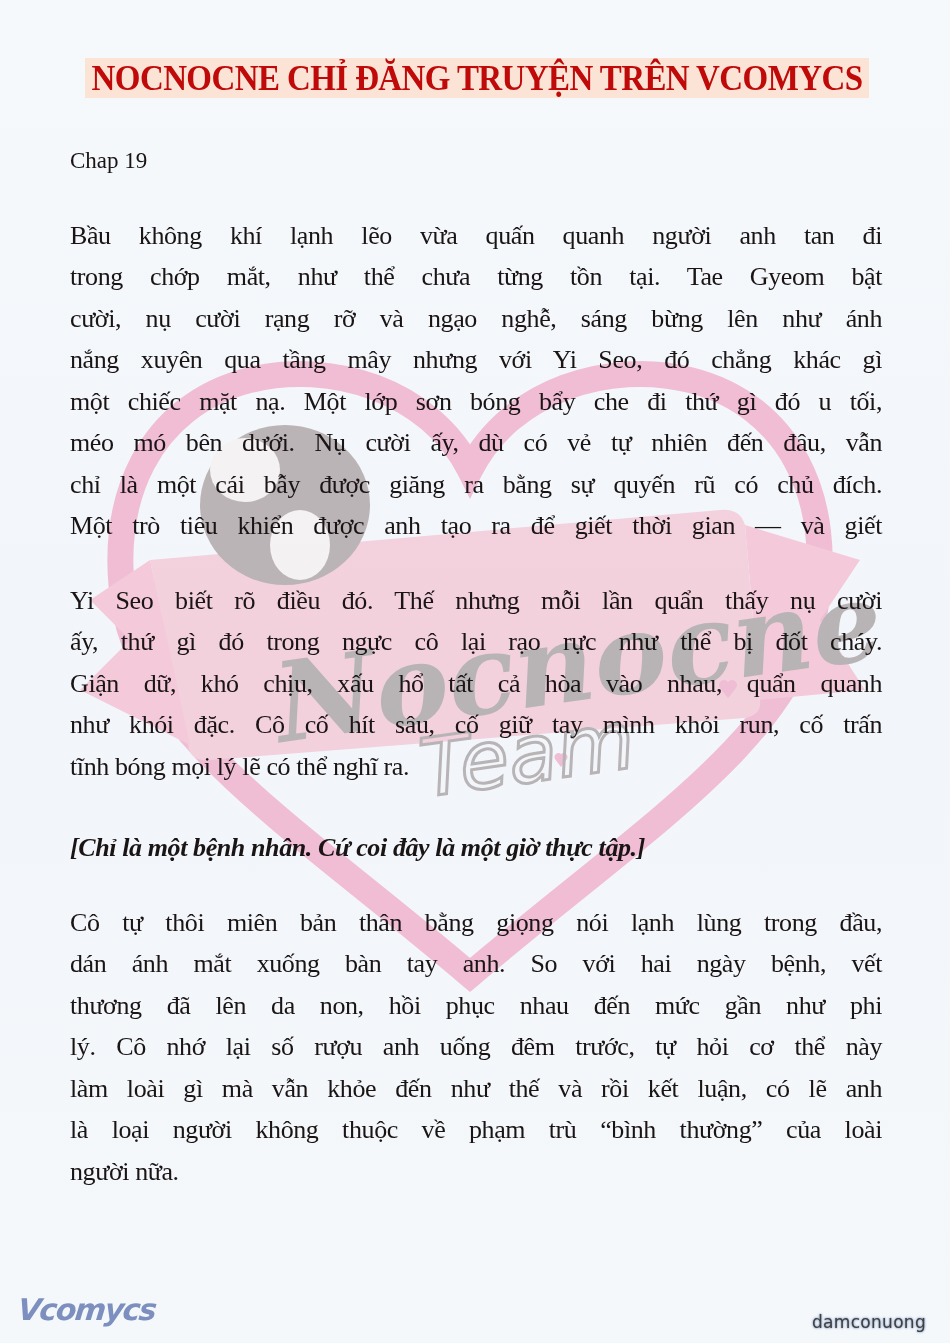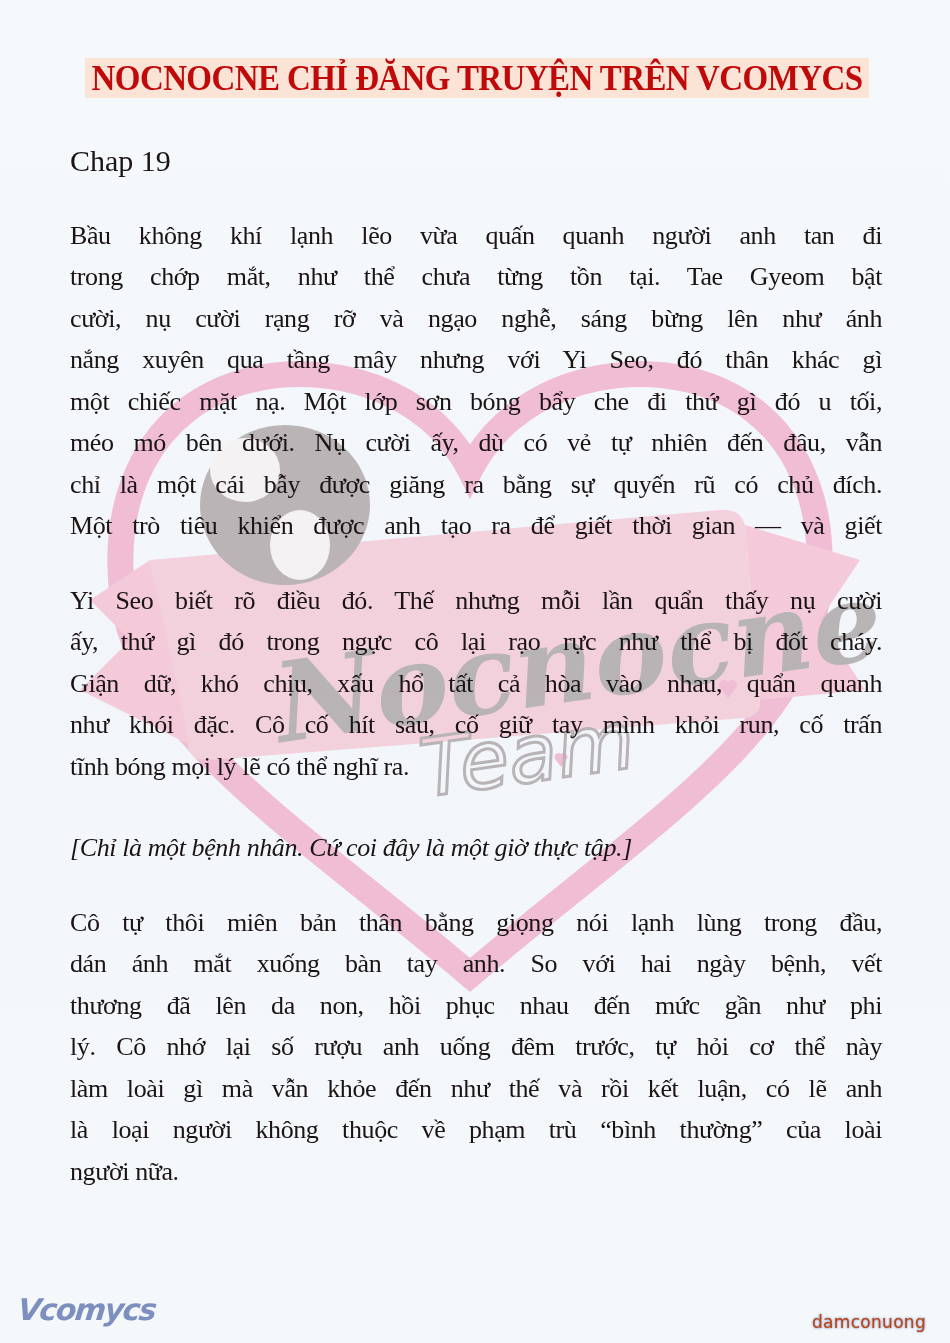--- a/index.html
+++ b/index.html
@@ -28,46 +28,46 @@
     font-weight: bold; font-size: 33px; line-height: 44px;
     color: #c00a0a;
     letter-spacing: -0.6px;
     transform: scaleY(1.08);
     white-space: nowrap;
   }
   .content {
     position: absolute; left: 70px; top: 140px; width: 812px;
   }
   .chap {
-    font-size: 30px; line-height: 41.5px; height: 41.5px;
+    font-size: 23px; line-height: 41.5px; height: 41.5px;
     margin: 0;
     white-space: nowrap;
   }
   .para { margin-top: 33px; }
   .line {
     font-size: 26px; line-height: 41.5px; height: 41.5px;
     white-space: nowrap;
     text-align: justify;
     text-align-last: justify;
     letter-spacing: -0.4px;
   }
   .line.last { text-align-last: left; }
-  .italic .line { font-style: italic; font-weight: normal; margin-top: 40px; }
+  .italic .line { font-style: italic; font-weight: bold; margin-top: 40px; }
   .footer-logo {
     position: absolute; left: 18px; top: 1292px;
     font-family: "DejaVu Sans", sans-serif;
     font-style: italic; font-weight: bold;
     font-size: 30px; letter-spacing: -1.5px;
     color: #7d8fbf;
     transform: skewX(-6deg);
   }
   .footer-credit {
     position: absolute; left: 812px; top: 1312px;
     font-family: "DejaVu Sans", sans-serif;
-    font-size: 17px; color: #c2410c;
+    font-size: 17px; color: #404040;
     text-shadow: 0 0 2px #9fb0cf, 0 0 3px #9fb0cf, 0 0 1px #8a9ac0;
     letter-spacing: 0.3px;
   }
 </style>
 </head>
 <body>
 
 <div class="page"></div>
 
 <svg class="wm" viewBox="0 0 950 1343" xmlns="http://www.w3.org/2000/svg">
@@ -100,21 +100,21 @@
 <div class="banner"></div>
 <div class="banner-text">NOCNOCNE CHỈ ĐĂNG TRUYỆN TRÊN VCOMYCS</div>
 
 <div class="content">
   <div class="chap">Chap 19</div>
 
   <div class="para">
     <div class="line">Bầu không khí lạnh lẽo vừa quấn quanh người anh tan đi</div>
     <div class="line">trong chớp mắt, như thể chưa từng tồn tại. Tae Gyeom bật</div>
     <div class="line">cười, nụ cười rạng rỡ và ngạo nghễ, sáng bừng lên như ánh</div>
-    <div class="line">nắng xuyên qua tầng mây nhưng với Yi Seo, đó thân khác gì</div>
+    <div class="line">nắng xuyên qua tầng mây nhưng với Yi Seo, đó chẳng khác gì</div>
     <div class="line">một chiếc mặt nạ. Một lớp sơn bóng bẩy che đi thứ gì đó u tối,</div>
     <div class="line">méo mó bên dưới. Nụ cười ấy, dù có vẻ tự nhiên đến đâu, vẫn</div>
     <div class="line">chỉ là một cái bẫy được giăng ra bằng sự quyến rũ có chủ đích.</div>
     <div class="line">Một trò tiêu khiển được anh tạo ra để giết thời gian — và giết</div>
   </div>
 
   <div class="para">
     <div class="line">Yi Seo biết rõ điều đó. Thế nhưng mỗi lần quẩn thấy nụ cười</div>
     <div class="line">ấy, thứ gì đó trong ngực cô lại rạo rực như thể bị đốt cháy.</div>
     <div class="line">Giận dữ, khó chịu, xấu hổ tất cả hòa vào nhau, quẩn quanh</div>

